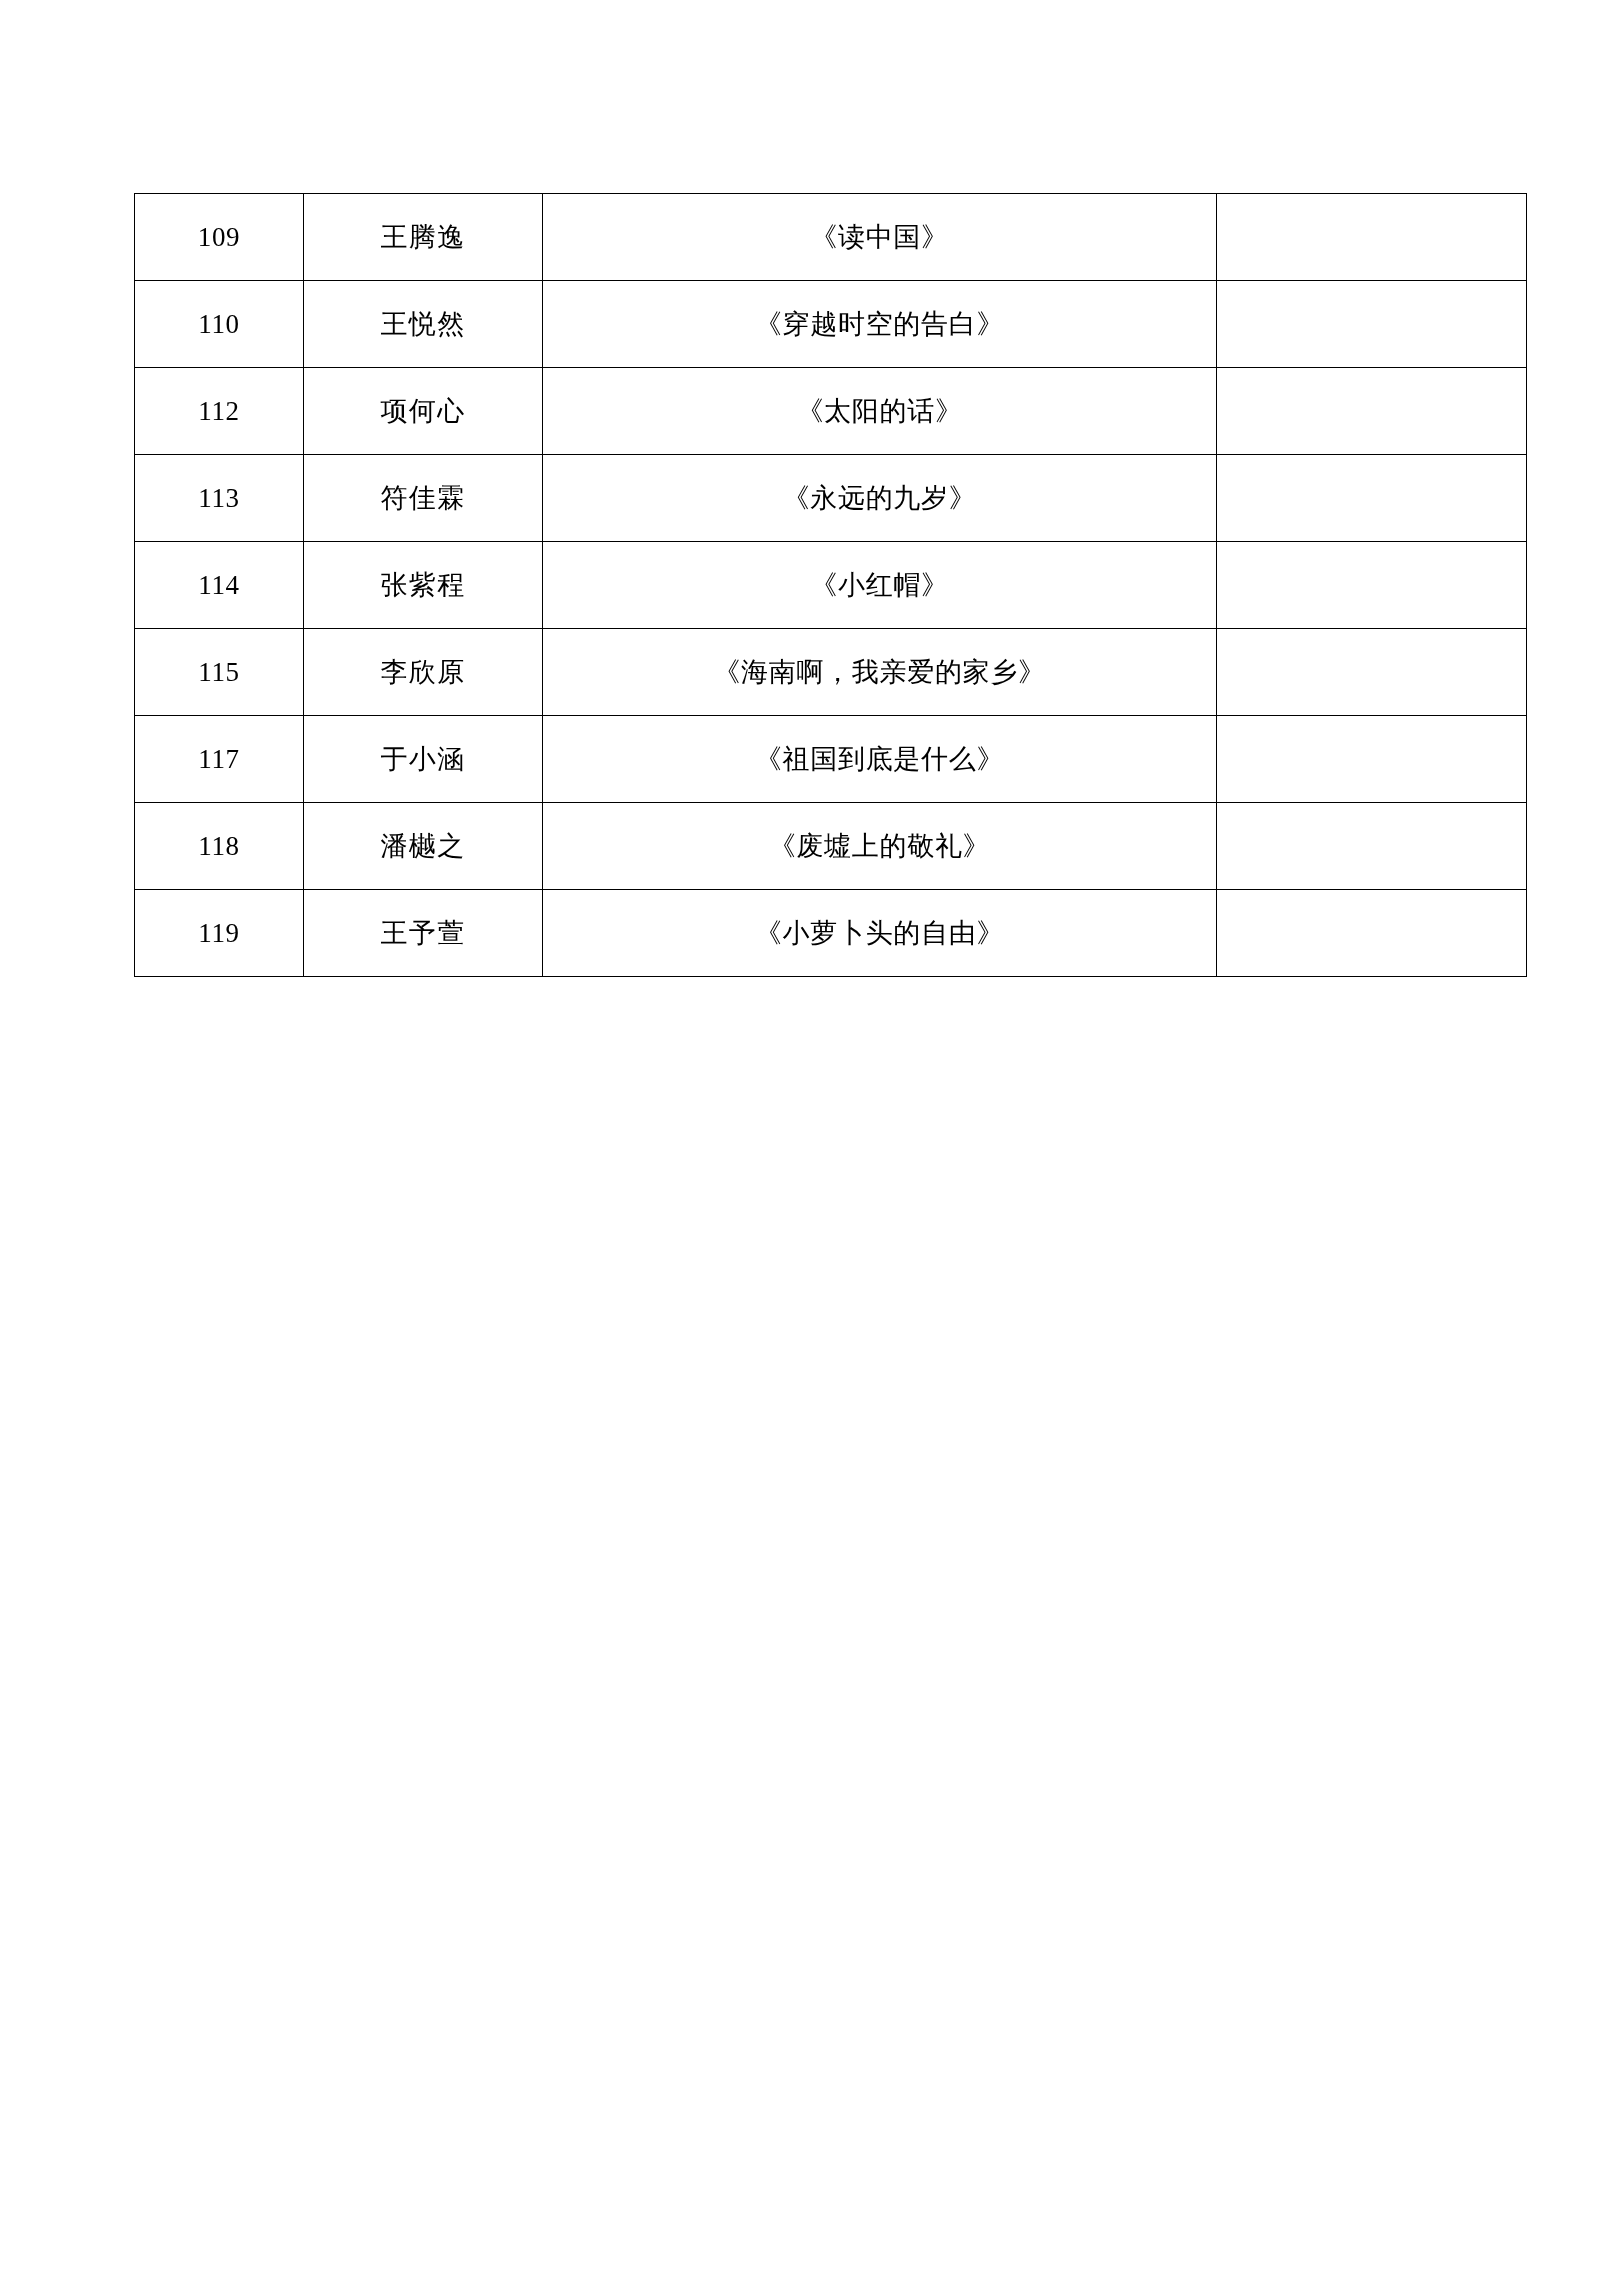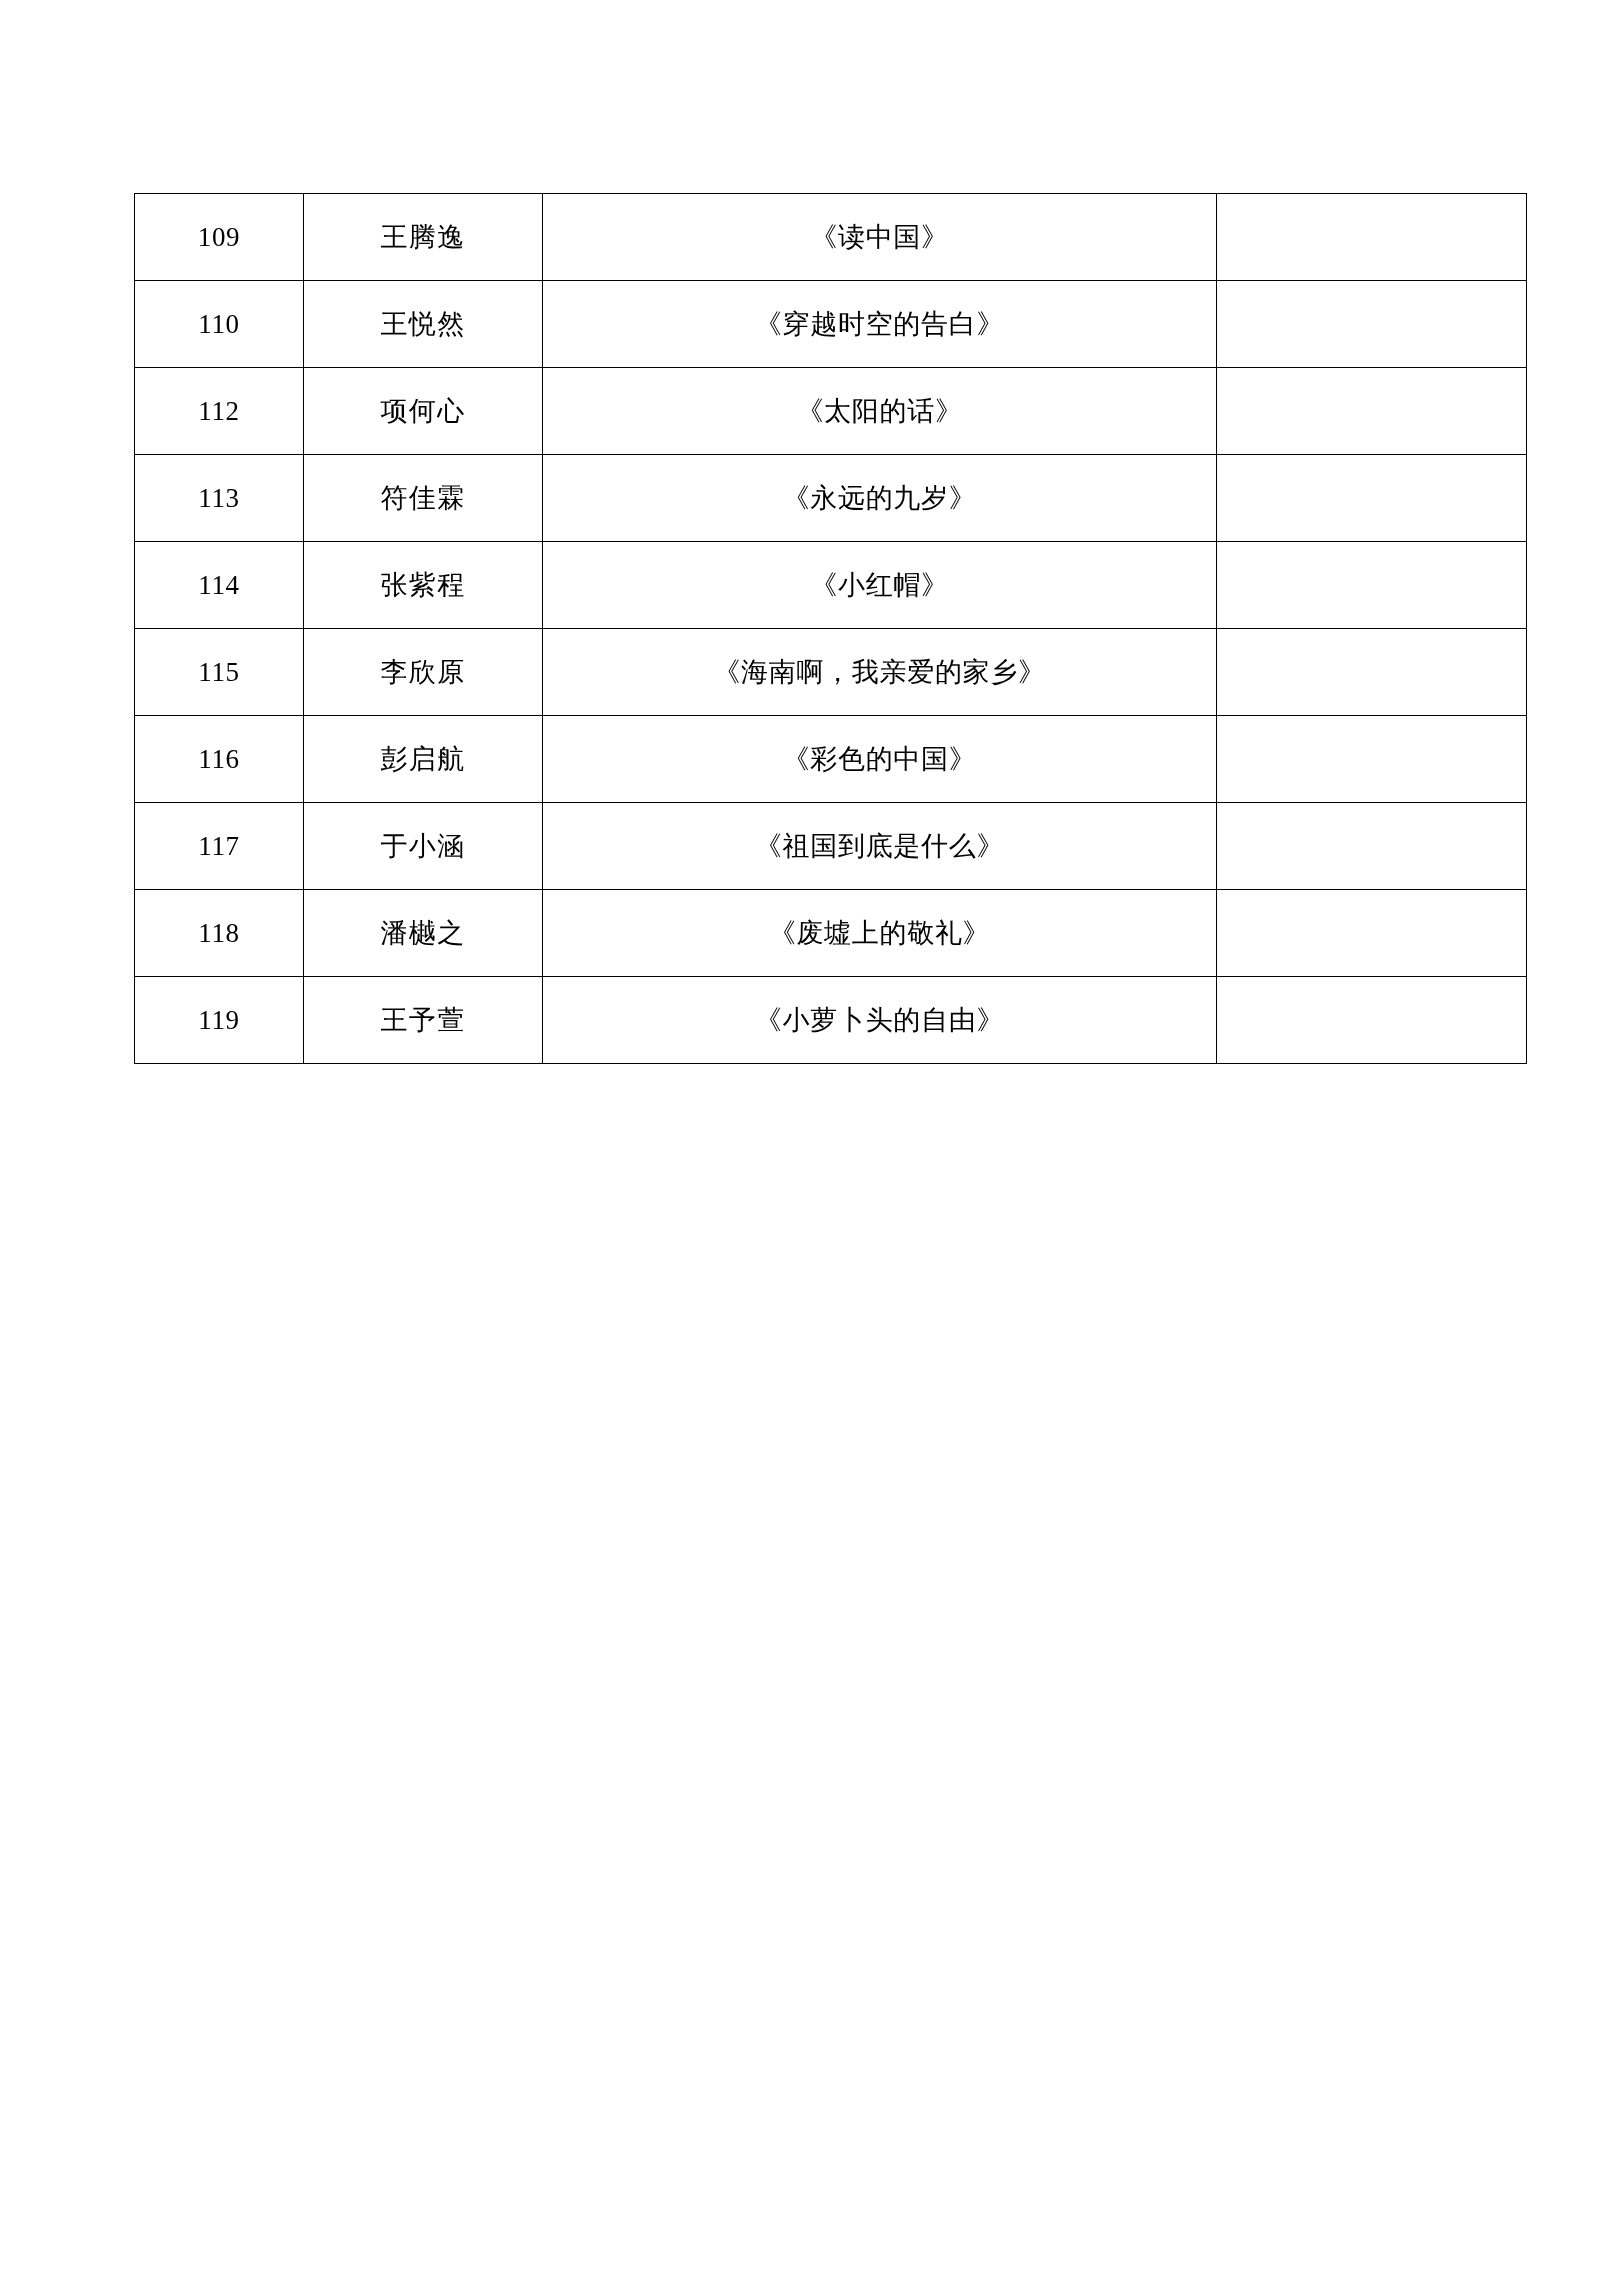--- a/index.html
+++ b/index.html
@@ -104,26 +104,20 @@
           <td class="cell-title">《小红帽》</td>
           <td class="cell-blank"></td>
         </tr>
         <tr>
           <td class="cell-no">115</td>
           <td class="cell-name">李欣原</td>
           <td class="cell-title">《海南啊，我亲爱的家乡》</td>
           <td class="cell-blank"></td>
         </tr>
         <tr>
-          <td class="cell-no">116</td>
-          <td class="cell-name">彭启航</td>
-          <td class="cell-title">《彩色的中国》</td>
-          <td class="cell-blank"></td>
-        </tr>
-        <tr>
           <td class="cell-no">117</td>
           <td class="cell-name">于小涵</td>
           <td class="cell-title">《祖国到底是什么》</td>
           <td class="cell-blank"></td>
         </tr>
         <tr>
           <td class="cell-no">118</td>
           <td class="cell-name">潘樾之</td>
           <td class="cell-title">《废墟上的敬礼》</td>
           <td class="cell-blank"></td>

